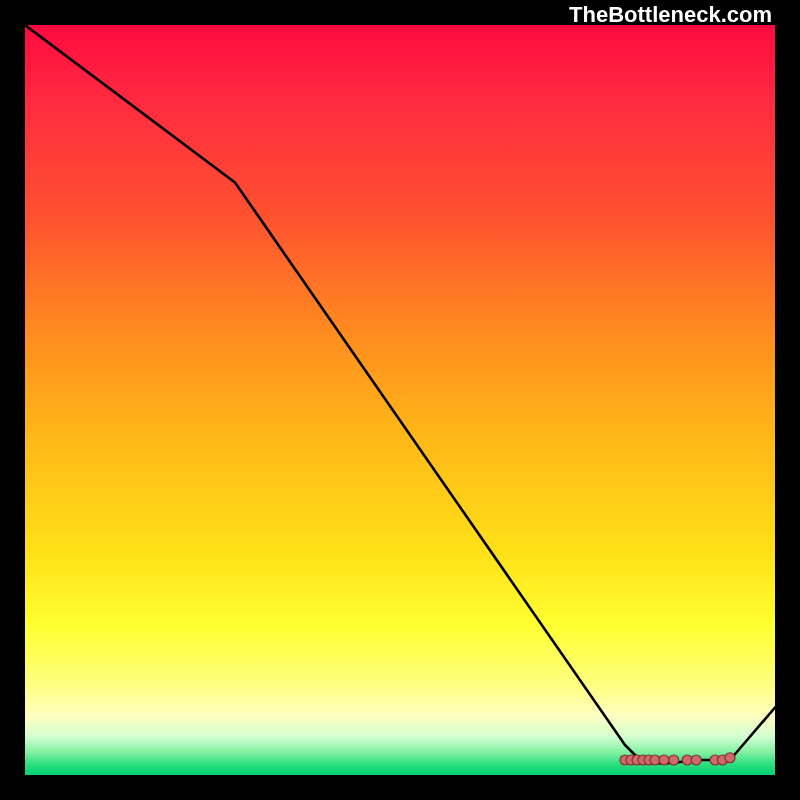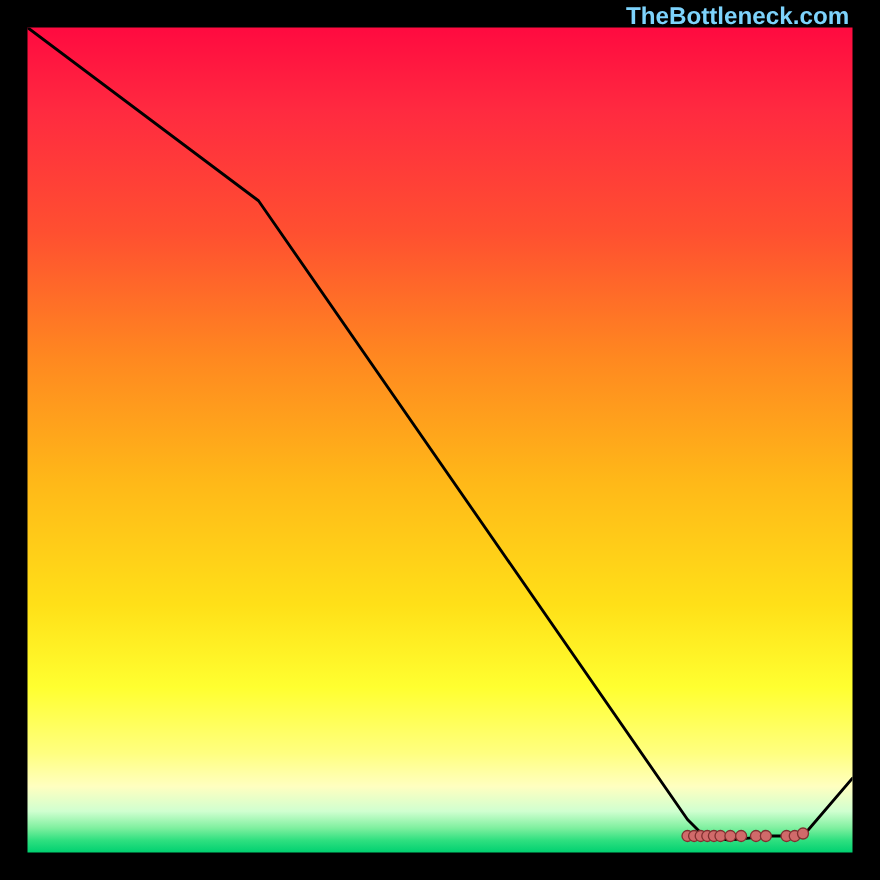--- a/index.html
+++ b/index.html
@@ -44,21 +44,21 @@
       #80f0a0 97%,
       #30e080 98.5%,
       #00d070 100%);
   }
   .watermark {
     position: absolute;
     top: 2px;
     right: 28px;
     font-size: 22px;
     font-weight: bold;
-    color: #7dd3fc;
+    color: #ffffff;
     font-family: Arial, sans-serif;
   }
   svg.overlay {
     position: absolute;
     left: 0;
     top: 0;
     width: 100%;
     height: 100%;
     pointer-events: none;
   }

